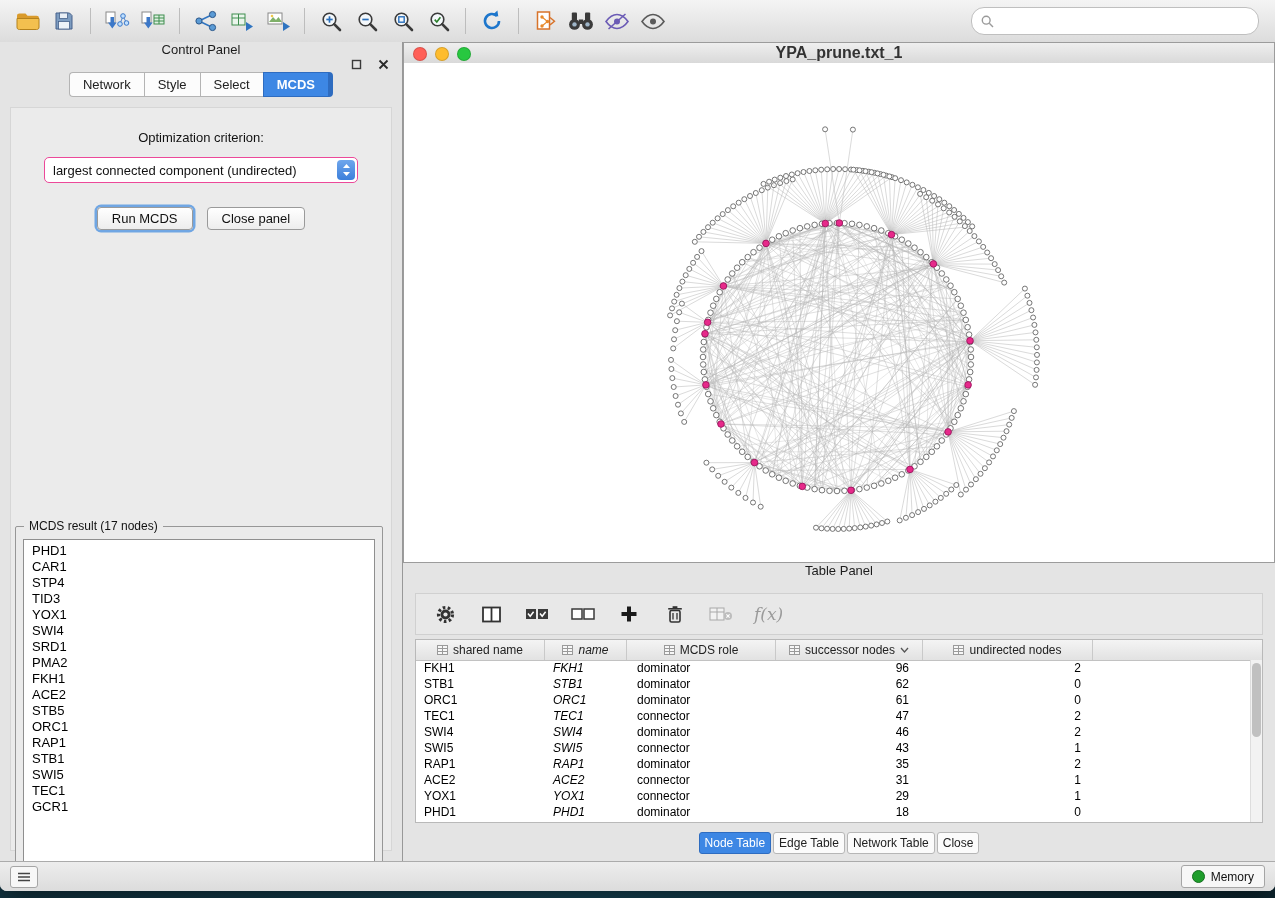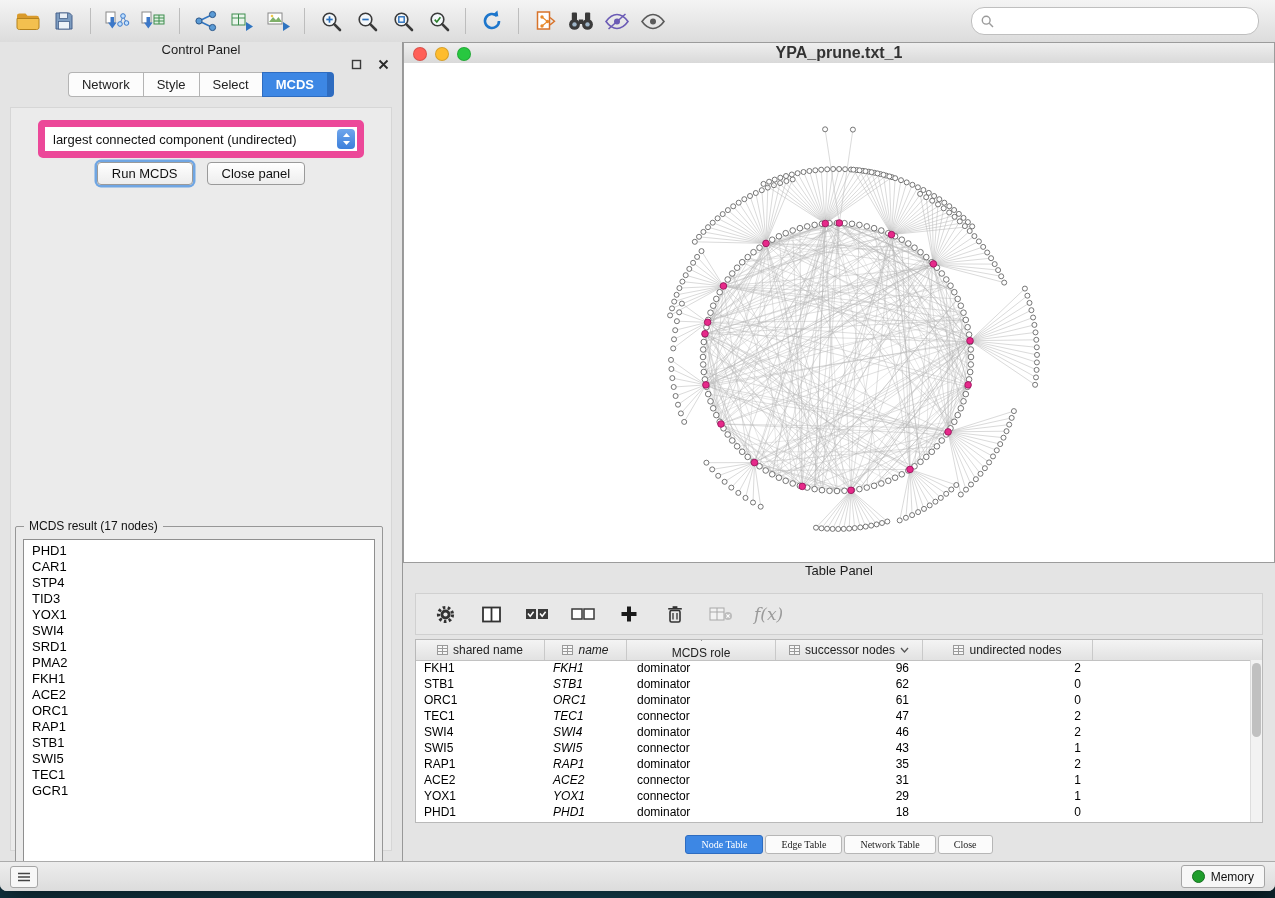--- a/index.html
+++ b/index.html
@@ -15,28 +15,28 @@
   .search-field input{border:none;outline:none;flex:1;font:13px "Liberation Sans",sans-serif;color:#333;background:transparent;}
 
   
   .control-panel{position:absolute;left:0;top:42px;width:402px;height:820px;background:#e4e4e4;border-right:1px solid #989898;}
   .panel-header{height:28px;display:flex;align-items:center;padding:0 12px;font-size:13px;color:#1c1c1c;flex-direction:column;}
   .win-btns{margin-left:auto;display:flex;gap:13px;align-items:center;}
   .win-btn{display:flex;align-items:center;justify-content:center;width:14px;height:14px;}
   .tabbar{display:flex;justify-content:center;margin-top:2px;}
   .tab{font-size:13px;padding:4px 13px;background:#fcfcfc;border:1px solid #b4b4b4;border-right:none;color:#222;cursor:default;}
   .tab:first-child{border-radius:4px 0 0 4px;}
-  .tab.last{border-right:7px solid #0c4a6e;border-radius:0 4px 4px 0;}
+  .tab.last{border-right:5px solid #0c4a6e;border-radius:0 4px 4px 0;}
   .tab.active{background:#3d87e4;border-color:#2e6cc0;color:#fff;font-weight:bold;}
   .cp-content{position:relative;margin:10px 10px 0 10px;height:742px;background:#ebebeb;border:1px solid #d6d6d6;}
   .opt-label{margin-top:22px;text-align:center;font-size:13px;color:#111;}
-  .combo{margin:12px auto 0 auto;width:312px;height:24px;background:#fff;border:7px solid #ec4899;border-radius:5px;display:flex;align-items:center;font-size:13px;color:#111;position:relative;}
+  .combo{margin:12px auto 0 auto;width:312px;height:24px;background:#fff;border:1px solid #ec4899;border-radius:5px;display:flex;align-items:center;font-size:13px;color:#111;position:relative;}
   .combo .combo-text{flex:1;padding:0 8px;white-space:nowrap;overflow:hidden;}
   .combo .stepper{width:18px;height:20px;margin-right:2px;background:linear-gradient(#6fa6ec,#3c7fdb);border-radius:4px;display:flex;align-items:center;justify-content:center;}
-  .btn-row{margin-top:4px;display:flex;justify-content:center;gap:14px;}
+  .btn-row{margin-top:24px;display:flex;justify-content:center;gap:14px;}
   .btn{font-size:13px;color:#111;background:linear-gradient(#ffffff,#ededed);border:1px solid #9a9a9a;border-radius:4px;padding:3px 14px;height:23px;line-height:15px;cursor:default;}
   .btn.focused{box-shadow:0 0 0 2.5px rgba(99,158,226,.9);}
   .result-group{position:absolute;left:4px;right:8px;top:418px;height:372px;border:1px solid #979797;border-radius:2px;background:#ebebeb;}
   .result-legend{position:absolute;top:-8px;left:8px;background:#ebebeb;padding:0 5px;font-size:12px;color:#111;}
   .result-list{position:absolute;left:7px;right:7px;top:12px;bottom:8px;background:#fff;border:1px solid #8f8f8f;overflow:hidden;padding:3px 0;}
   .mcds-item{font-size:13px;color:#000;padding:0 8px;height:16px;line-height:16px;}
 
   
   .net-window{position:absolute;left:403px;top:42px;width:872px;height:521px;background:#fff;border:1px solid #9c9c9c;box-sizing:border-box;}
   .net-titlebar{height:20px;background:linear-gradient(#efefef,#d9d9d9);border-bottom:1px solid #b3b3b3;position:relative;display:flex;align-items:center;justify-content:center;font-size:16px;font-weight:bold;color:#333;}
@@ -49,30 +49,30 @@
 
   
   .table-panel{position:absolute;left:403px;top:563px;width:872px;height:299px;background:#e4e4e4;}
   .tp-toolbar{position:absolute;left:12px;right:12px;top:30px;height:40px;background:#e8e8e8;border:1px solid #d0d0d0;display:flex;align-items:center;gap:20px;padding:0 16px;}
   .tp-tool{display:flex;align-items:center;justify-content:center;width:26px;height:26px;}
   .fx{font-family:"DejaVu Serif",serif;font-style:italic;font-size:17px;color:#9a9a9a;}
   .tbl{position:absolute;left:12px;right:12px;top:76px;height:182px;background:#fff;border:1px solid #b9b9b9;overflow:hidden;}
   .tbl-head{display:flex;height:20px;background:linear-gradient(#f4f4f4,#e2e2e2);border-bottom:1px solid #c2c2c2;font-size:12px;color:#222;}
   .th{display:flex;align-items:center;justify-content:center;gap:5px;border-right:1px solid #c9c9c9;box-sizing:border-box;}
   .th.filler{flex:1;border-right:none;}
-  .c0{width:129px;} .c1{width:82px;font-style:italic;} .c2{width:149px;flex-direction:column;} .c3{width:147px;} .c4{width:170px;}
+  .c0{width:129px;} .c1{width:82px;font-style:italic;} .c2{width:149px;} .c3{width:147px;} .c4{width:170px;}
   .tbl-body{position:absolute;left:0;right:11px;top:20px;bottom:0;overflow:hidden;}
   .tr{display:flex;height:16px;align-items:center;font-size:12px;color:#000;}
   .td{box-sizing:border-box;white-space:nowrap;overflow:hidden;}
   .td.c0{padding-left:8px;} .td.c1{padding-left:8px;} .td.c2{padding-left:10px;}
   .td.c3{text-align:right;padding-right:14px;} .td.c4{text-align:right;padding-right:12px;}
   .vscroll{position:absolute;right:0;top:20px;bottom:0;width:11px;background:#f2f2f2;border-left:1px solid #ddd;}
   .vthumb{position:absolute;left:1px;right:1px;top:3px;height:74px;background:#c0c0c0;border-radius:5px;}
   .tp-tabs{position:absolute;left:0;right:0;bottom:8px;display:flex;justify-content:center;gap:2px;}
-  .tp-tab{font-size:10px;padding:3px 15px;background:#fbfbfb;border:1px solid #b6b6b6;color:#222;border-radius:3px;cursor:default;font-family:Liberation Serif, serif;}
+  .tp-tab{font-size:12px;padding:3px 5px;background:#fbfbfb;border:1px solid #b6b6b6;color:#222;border-radius:3px;cursor:default;}
   .tp-tab.active{background:#3d87e4;border-color:#2e6cc0;color:#fff;}
 
   
   .statusbar{position:absolute;left:0;bottom:0;right:0;height:29px;background:linear-gradient(#ededed,#dcdcdc);border-top:1px solid #ababab;display:flex;align-items:center;padding:0 10px;}
   .menu-btn{width:26px;height:20px;border:1px solid #a5a5a5;border-radius:3px;background:#f7f7f7;display:flex;align-items:center;justify-content:center;}
   .memory-btn{margin-left:auto;height:21px;border:1px solid #a5a5a5;border-radius:3px;background:#f7f7f7;display:flex;align-items:center;gap:6px;padding:0 10px;font-size:12px;color:#111;}
   .mem-dot{width:11px;height:11px;border-radius:50%;background:#1f9e2c;border:1px solid #157020;}
 </style>
 </head>
 <body>
@@ -240,20 +240,21 @@
         </span>
       </span>
     </div>
     <div class="tabbar">
       <span class="tab">Network</span>
       <span class="tab">Style</span>
       <span class="tab">Select</span>
       <span class="tab last active">MCDS</span>
     </div>
     <div class="cp-content">
+      <div class="opt-label">Optimization criterion:</div>
       <div class="combo">
         <span class="combo-text">largest connected component (undirected)</span>
         <span class="stepper">
           <svg width="9" height="14" viewBox="0 0 9 14">
             <path d="M4.5 1L8 5H1z" fill="#fff"></path>
               <path d="M4.5 13L1 9h7z" fill="#fff"></path>
           </svg>
         </span>
       </div>
       <div class="btn-row">
@@ -266,20 +267,21 @@
             <div class="mcds-item">PHD1</div>
             <div class="mcds-item">CAR1</div>
             <div class="mcds-item">STP4</div>
             <div class="mcds-item">TID3</div>
             <div class="mcds-item">YOX1</div>
             <div class="mcds-item">SWI4</div>
             <div class="mcds-item">SRD1</div>
             <div class="mcds-item">PMA2</div>
             <div class="mcds-item">FKH1</div>
             <div class="mcds-item">ACE2</div>
+            <div class="mcds-item">STB5</div>
             <div class="mcds-item">ORC1</div>
             <div class="mcds-item">RAP1</div>
             <div class="mcds-item">STB1</div>
             <div class="mcds-item">SWI5</div>
             <div class="mcds-item">TEC1</div>
             <div class="mcds-item">GCR1</div>
           </div>
       </div>
     </div>
   </div>

